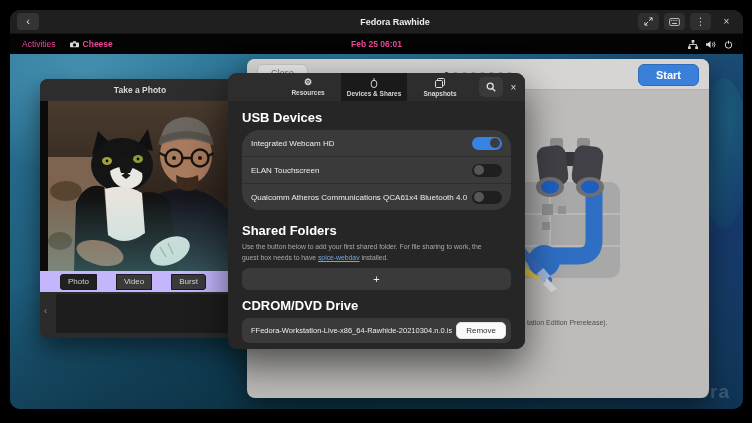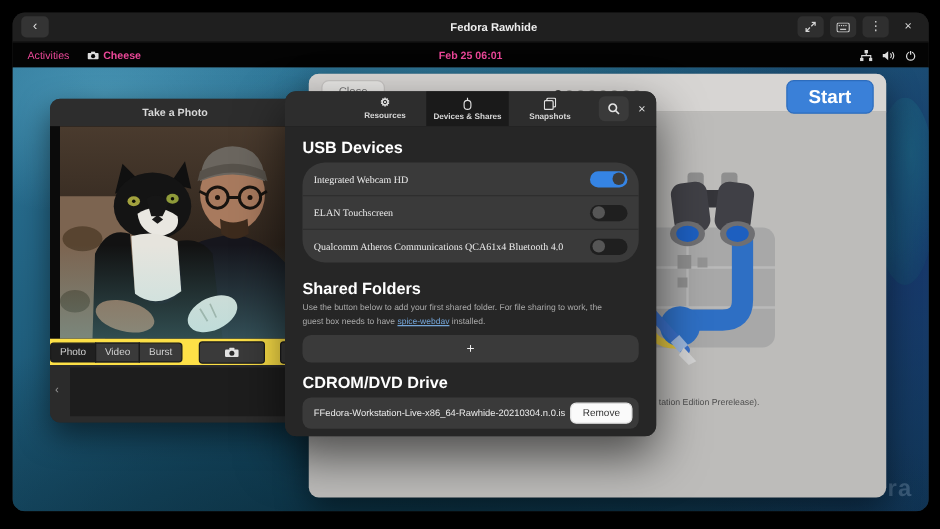--- a/index.html
+++ b/index.html
@@ -41,22 +41,22 @@
     background:radial-gradient(ellipse at 50% 40%, #1b6a80 0%, transparent 72%);}
   .watermark{position:absolute;right:13px;bottom:6px;font-size:19px;font-weight:bold;
              letter-spacing:1px;color:rgba(205,228,250,.22);}
   
   .cheese{position:absolute;left:30px;top:45px;width:200px;height:259px;border-radius:8px;
           background:#2b2b2b;box-shadow:0 10px 24px rgba(0,0,0,.5);overflow:hidden;z-index:2;}
   .ch-header{position:absolute;top:0;left:0;right:0;height:22px;background:#2d2d2d;
              display:flex;align-items:center;justify-content:center;color:#d8d8d8;
              font-weight:bold;font-size:8.5px;border-bottom:1px solid #1e1e1e;}
   .ch-photo{position:absolute;top:22px;left:0;right:0;height:170px;background:#0b0b0b;padding-left:8px;}
-  .ch-toolbar{position:absolute;top:192px;left:0;right:0;height:21px;background:#fde047;
-              display:flex;align-items:center;padding-left:0;}
+  .ch-toolbar{position:absolute;top:192px;left:0;right:0;height:21px;background:#c4b5fd;
+              display:flex;align-items:center;padding-left:20px;gap:20px;}
   .ctab{height:14px;padding:0 7px;font-size:8px;color:#d2d2d2;background:#3a3a3a;
         border:1px solid #1b1b1b;display:flex;align-items:center;margin-left:-1px;}
   .ctab:first-child{border-radius:3px 0 0 3px;margin-left:0;}
   .ctab:nth-child(3){border-radius:0 3px 3px 0;}
   .ctab.active{background:#202020;}
   .shutter{margin-left:13px;width:58px;height:16px;background:#3a3a3a;border:1px solid #1b1b1b;
            border-radius:3px;display:flex;align-items:center;justify-content:center;}
   .half-btn{margin-left:12px;width:16px;height:16px;background:#3a3a3a;border:1px solid #1b1b1b;
             border-radius:3px 0 0 3px;}
   .ch-strip{position:absolute;top:213px;left:0;right:0;bottom:0;background:#2b2b2b;}
@@ -65,40 +65,40 @@
   
   .inst{position:absolute;left:237px;top:25px;width:462px;height:339px;border-radius:8px;
         background:#bdbcba;box-shadow:0 10px 26px rgba(0,0,0,.45);z-index:1;overflow:hidden;}
   .inst-header{position:absolute;top:0;left:0;right:0;height:30px;background:#d7d5d3;
                border-bottom:1px solid #b4b2b0;}
   .close-btn{position:absolute;left:10px;top:5px;padding:3px 13px;font-size:9px;color:#6e6e6e;
              background:#e9e8e6;border:1px solid #c8c6c4;border-radius:6px;}
   .dots{position:absolute;left:50%;top:13px;transform:translateX(-50%);display:flex;gap:4px;}
   .dot{width:5px;height:5px;border-radius:50%;background:#9d9b99;}
   .dot.active{background:#3d3d3d;}
-  .start-btn{position:absolute;right:10px;top:5px;padding:4px 17px;font-size:15px;font-weight:bold;
+  .start-btn{position:absolute;right:10px;top:5px;padding:4px 17px;font-size:11px;font-weight:bold;
              color:#fff;background:#3a80d8;border-radius:6px;border:1px solid #2d6cbd;}
   .inst-body{position:absolute;top:30px;left:0;right:0;bottom:0;}
   .prerelease{position:absolute;left:280px;top:230px;font-size:7px;color:#4f4f4f;white-space:nowrap;}
   
   .dialog{position:absolute;left:218px;top:39px;width:297px;height:276px;border-radius:9px;
           background:#272727;box-shadow:0 16px 38px rgba(0,0,0,.6);overflow:hidden;z-index:5;}
   .dlg-header{position:absolute;top:0;left:0;right:0;height:28px;background:#2d2d2d;
               border-bottom:1px solid #1b1b1b;}
   .dtabs{position:absolute;left:47px;top:0;bottom:0;display:flex;}
   .dtab{width:66px;display:flex;flex-direction:column;align-items:center;justify-content:center;
         gap:2px;color:#d6d6d6;font-size:6.5px;font-weight:bold;}
   .dtab.active{background:#1a1a1a;}
   .dlg-search{position:absolute;right:22px;top:4px;width:24px;height:20px;background:#3a3a3a;
               border-radius:5px;display:flex;align-items:center;justify-content:center;}
   .dlg-close{position:absolute;right:3px;top:4px;width:17px;height:20px;color:#dcdcdc;
              display:flex;align-items:center;justify-content:center;font-size:10px;}
   .dlg-body{position:absolute;top:28px;left:0;right:0;bottom:0;padding:9px 14px;background:#262626;}
   .sec-title{color:#fff;font-weight:bold;font-size:13px;}
-  .usb-list{margin-top:5px;background:#3a3a3a;border-radius:18px;overflow:hidden;font-family:Liberation Serif, serif;}
+  .usb-list{margin-top:5px;background:#3a3a3a;border-radius:18px;overflow:hidden;}
   .usb-row{height:26px;display:flex;align-items:center;justify-content:space-between;
            padding:0 9px;border-bottom:1px solid #2e2e2e;}
   .usb-row:last-child{border-bottom:none;}
   .row-label{color:#ececec;font-size:8px;white-space:nowrap;overflow:hidden;}
   .toggle{width:30px;height:13px;border-radius:7px;background:#1f1f1f;position:relative;flex-shrink:0;}
   .toggle .knob{position:absolute;top:1.5px;left:2px;width:10px;height:10px;border-radius:50%;background:#565656;}
   .toggle.on{background:#3584e4;}
   .toggle.on .knob{left:auto;right:2px;background:#3c3c3c;}
   .sec-title.mt{margin-top:13px;}
   .desc{margin-top:3px;width:252px;font-size:6.8px;line-height:1.65;color:#a9a9a9;}

